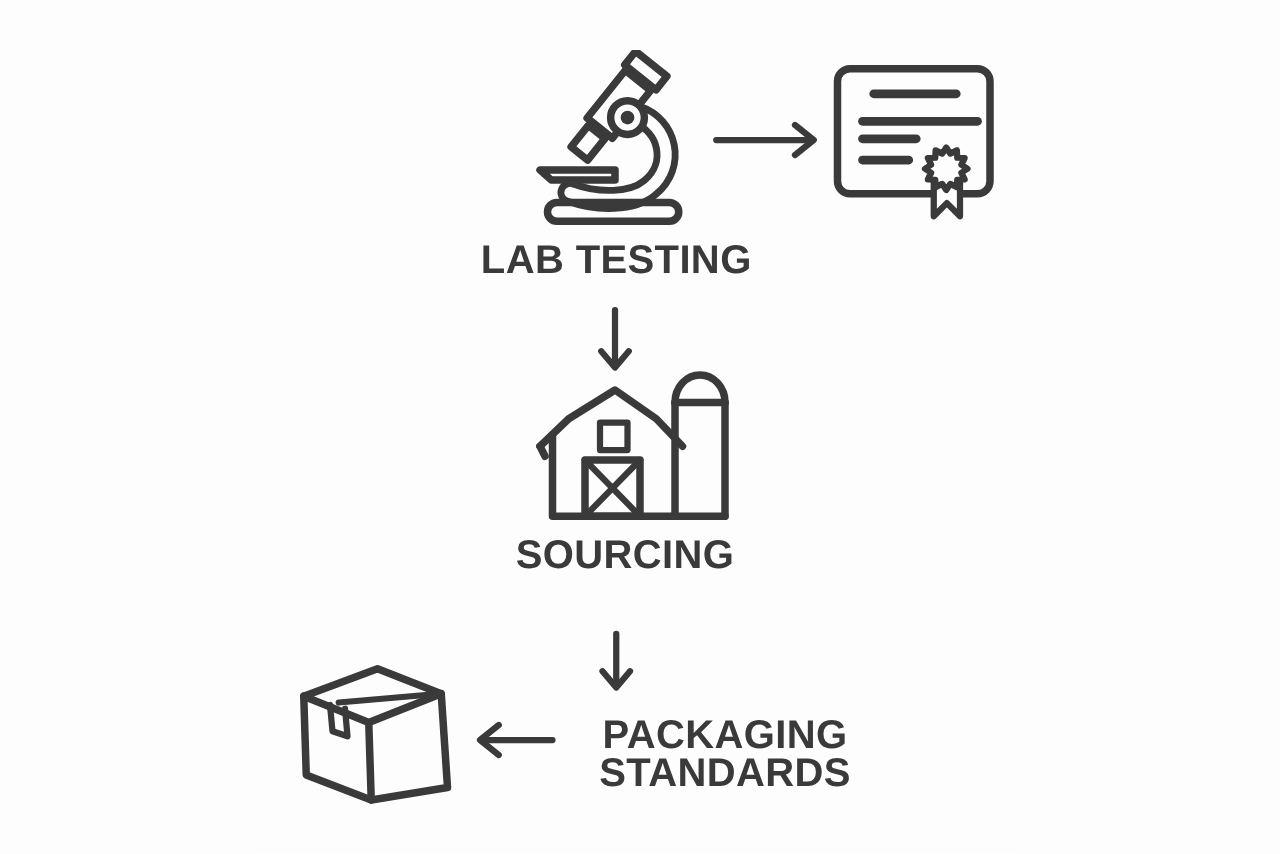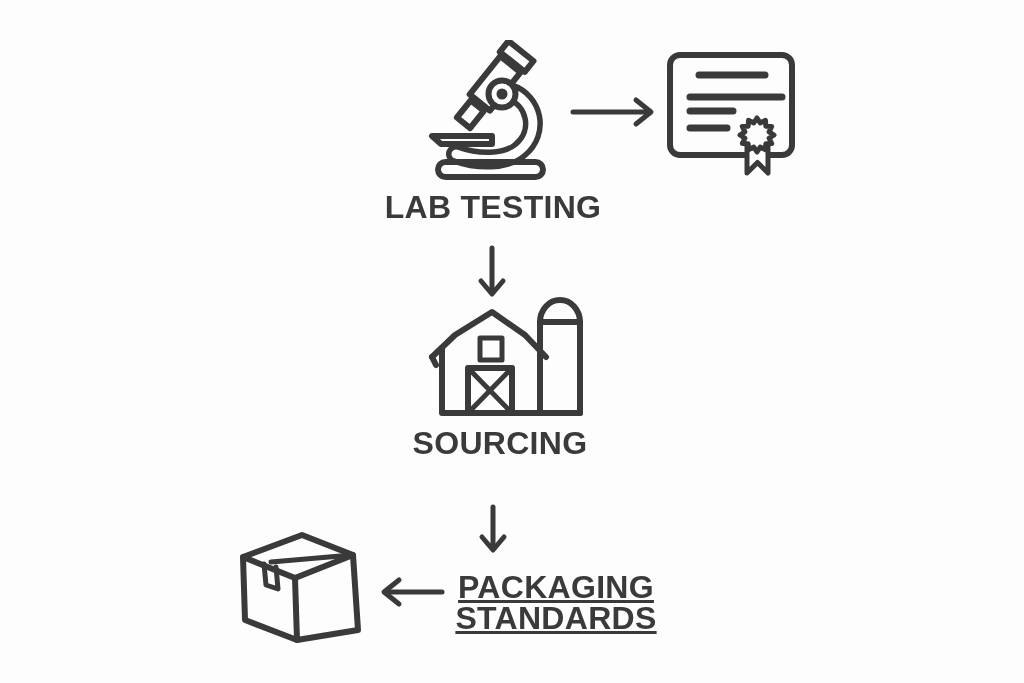--- a/index.html
+++ b/index.html
@@ -104,21 +104,21 @@
 
   <div class="label" style="left:320px; top:426px; width:360px; line-height:34px;text-align:center;">
     <span class="line">SOURCING</span>
   </div>
 
   <svg class="abs" style="left:475px; top:503px;" width="36" height="54" viewBox="0 0 36 54" aria-hidden="true">
     <path class="s5" d="M 18,4 L 18,44"></path>
     <path class="s5" d="M 7,34 L 18,47 L 29,34"></path>
   </svg>
 
-  <div class="label" style="left:406px; top:572px; width:300px; line-height:31px;text-decoration:underline;">
+  <div class="label" style="left:430px; top:572px; width:300px; line-height:31px;">
     <span class="line">PACKAGING</span>
     <span class="line">STANDARDS</span>
   </div>
 
   <svg class="abs" style="left:378px; top:576px;" width="70" height="32" viewBox="0 0 70 32" aria-hidden="true">
     <path class="s5" d="M 64,16 L 8,16"></path>
     <path class="s5" d="M 21,4 L 6,16 L 21,28"></path>
   </svg>
 
   <svg class="abs" style="left:234px; top:526px;" width="132" height="120" viewBox="0 0 132 120" aria-hidden="true">

